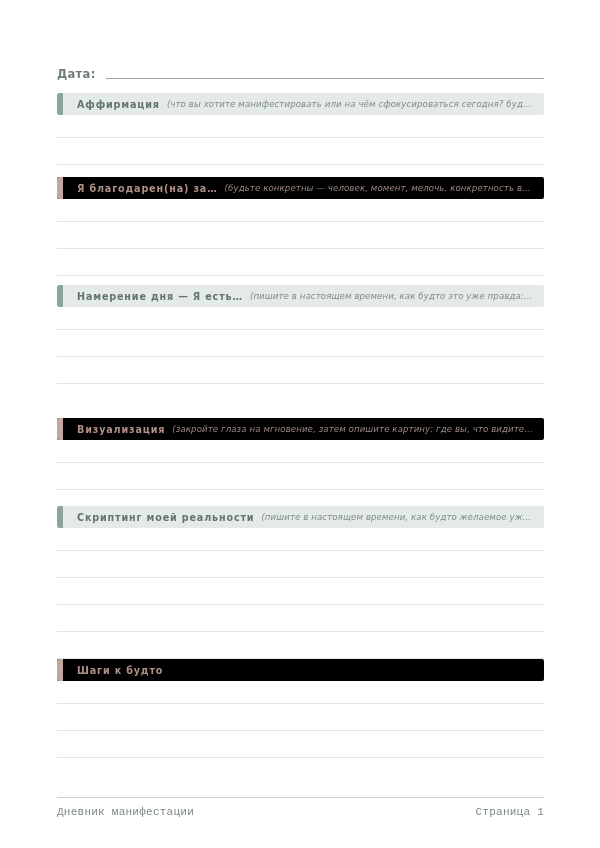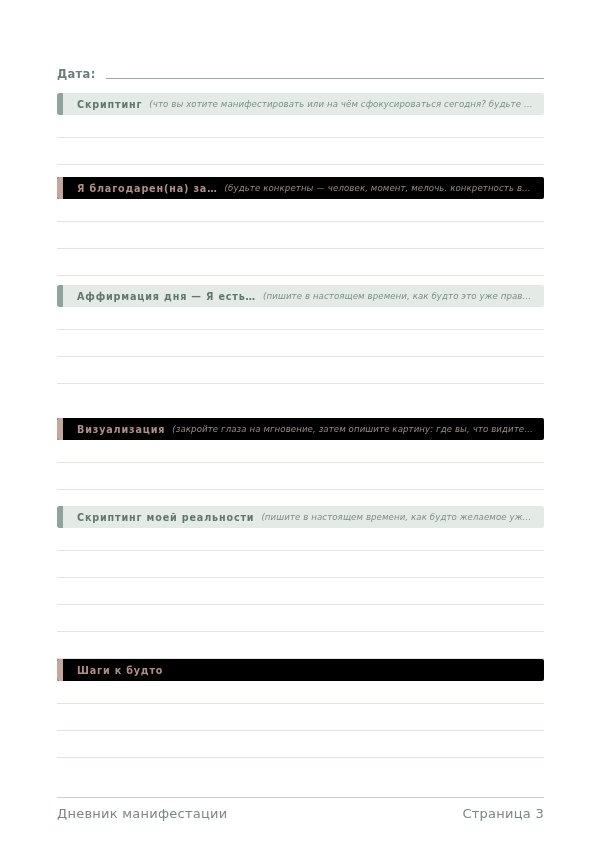--- a/index.html
+++ b/index.html
@@ -130,41 +130,42 @@
     background: #c9d2d0;
   }
   .footer {
     position: absolute;
     left: 57px;
     top: 806px;
     width: 487px;
     display: flex;
     justify-content: space-between;
     align-items: center;
-    font-size: 13px;
+    font-size: 11px;
     color: #7b8785;
     letter-spacing: 0.25px;
+    font-family: Liberation Mono, monospace;
   }
 </style>
 </head>
 <body>
 
 <div class="page">
 
   <div class="date-row">
     <span class="date-label">Дата:</span>
     <span class="date-line"></span>
   </div>
 
   <div id="sections-host">
       <div class="section theme-sage" style="top: 93px;">
         <div class="sec-header">
           <div class="sec-accent"></div>
           <div class="sec-textwrap">
-            <span class="sec-title">Скриптинг</span>
+            <span class="sec-title">Аффирмация</span>
             <span class="sec-hint">(что вы хотите манифестировать или на чём сфокусироваться сегодня? будьте чётки и к…</span>
           </div>
         </div>
         <div class="lines" style="height: 54px;">
           <div class="rule" style="top: 22px;"></div>
           <div class="rule" style="top: 49px;"></div>
         </div>
       </div>
       <div class="section theme-rose" style="top: 177px;">
         <div class="sec-header">
@@ -177,21 +178,21 @@
         <div class="lines" style="height: 81px;">
           <div class="rule" style="top: 22px;"></div>
           <div class="rule" style="top: 49px;"></div>
           <div class="rule" style="top: 76px;"></div>
         </div>
       </div>
       <div class="section theme-sage" style="top: 285px;">
         <div class="sec-header">
           <div class="sec-accent"></div>
           <div class="sec-textwrap">
-            <span class="sec-title">Аффирмация дня — Я есть…</span>
+            <span class="sec-title">Намерение дня — Я есть…</span>
             <span class="sec-hint">(пишите в настоящем времени, как будто это уже правда: «я изоби…</span>
           </div>
         </div>
         <div class="lines" style="height: 81px;">
           <div class="rule" style="top: 22px;"></div>
           <div class="rule" style="top: 49px;"></div>
           <div class="rule" style="top: 76px;"></div>
         </div>
       </div>
       <div class="section theme-rose" style="top: 418px;">
@@ -235,16 +236,16 @@
           <div class="rule" style="top: 22px;"></div>
           <div class="rule" style="top: 49px;"></div>
           <div class="rule" style="top: 76px;"></div>
         </div>
       </div>
     </div>
 
   <div class="footer-rule"></div>
   <div class="footer">
     <span>Дневник манифестации</span>
-    <span>Страница 3</span>
+    <span>Страница 1</span>
   </div>
 
 </div>
 
 </body></html>

